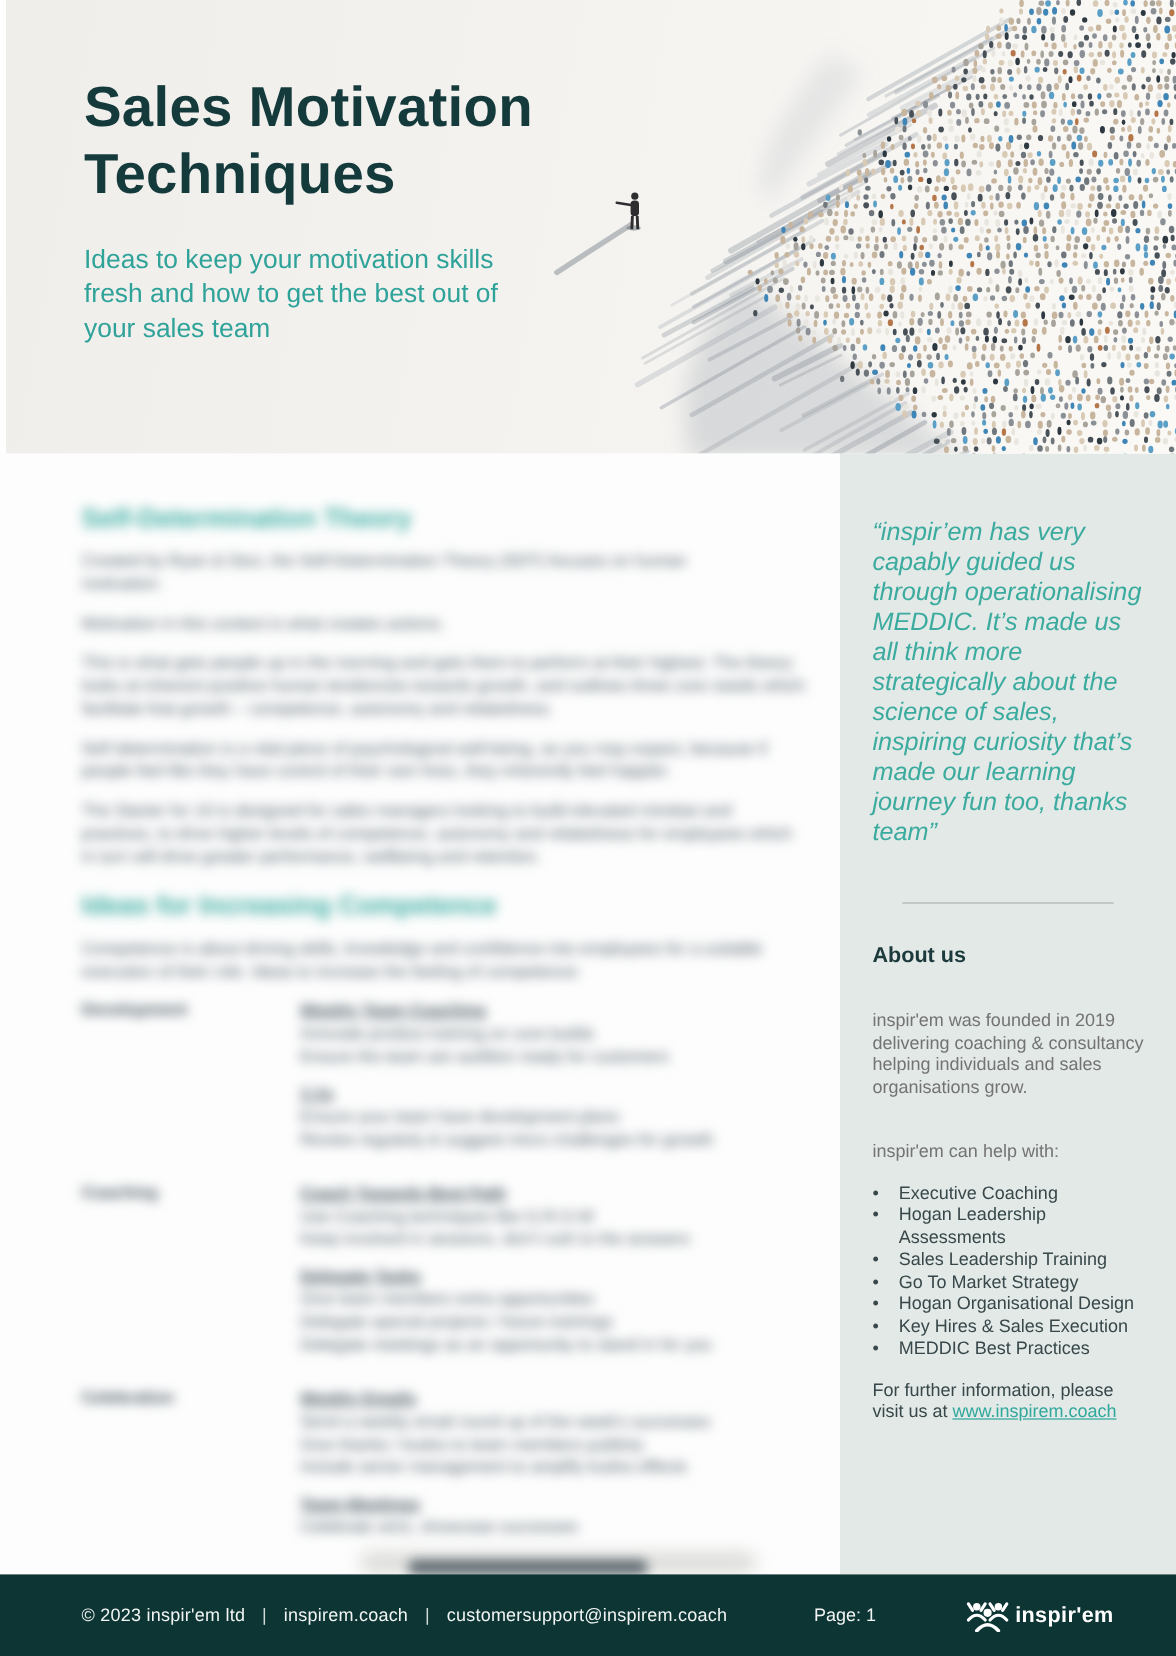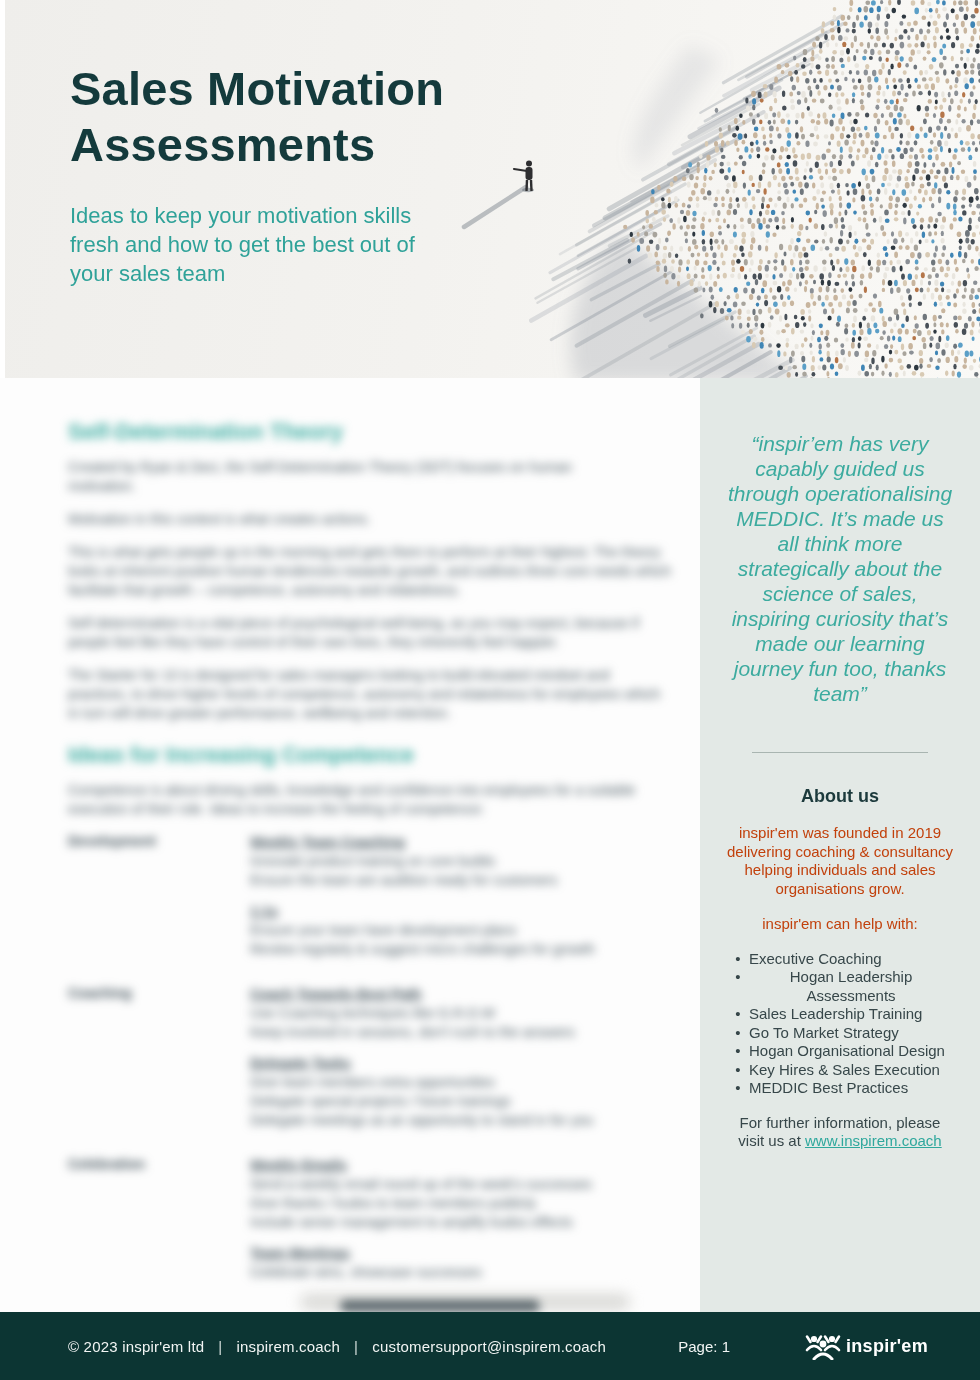--- a/index.html
+++ b/index.html
@@ -28,26 +28,26 @@
   .tlabel{width:182px;flex:0 0 182px;font-size:14px;font-weight:700;color:#44545d;}
   .tblocks{flex:1;}
   .tblock{margin-bottom:12px;}
   .bhead{font-size:14px;line-height:19px;font-weight:700;color:#44545d;text-decoration:underline;}
   .bline{font-size:14px;line-height:19px;color:#4d5d66;}
   .smudge{position:absolute;border-radius:8px;}
   .smudge.light{left:300px;top:916px;width:330px;height:16px;background:#d9d9d6;filter:blur(7px);}
   .smudge.dark{left:340px;top:922px;width:200px;height:12px;background:#45535a;opacity:.85;filter:blur(5px);}
 
   
-  aside{width:280px;box-sizing:border-box;background:#e3e9e6;padding:28px 27px 0 27px;text-align:center;}
+  aside{width:280px;box-sizing:border-box;background:#e3e9e6;padding:28px 27px 0 27px;}
   .quote{margin:25px 0 0;font-size:21px;line-height:25px;font-style:italic;color:#3cab9f;font-weight:500;}
   .attrib{margin-top:16px;font-size:18px;line-height:22px;color:#2e4449;font-weight:500;}
   hr.divider{margin:46px auto 0;width:176px;border:none;border-top:1px solid #a9b5b1;}
   .about-h{margin:33px 0 2px;font-size:18px;font-weight:700;color:#1c3a3c;}
-  .about-p{margin:17px 0 0;font-size:15px;line-height:18.5px;color:#c2410c;}
+  .about-p{margin:35px 0 0;font-size:15px;line-height:18.5px;color:#737373;}
   ul.help{list-style:none;margin:16px 0 0;padding:0;}
   ul.help li{display:flex;font-size:15px;line-height:18.5px;color:#37474a;}
   ul.help .dot{width:22px;flex:0 0 22px;color:#37474a;}
   .note{margin:16px 0 0;font-size:15px;line-height:18.5px;color:#37474a;}
   .note a{color:#2fa89d;text-decoration:underline;cursor:pointer;}
 
   
   footer{position:absolute;left:0;bottom:0;width:980px;height:68px;background:#0c3533;
          display:flex;align-items:center;box-sizing:border-box;padding:0 52px 0 68px;color:#f2f5f4;}
   .foot-left{display:flex;align-items:flex-end;font-size:15px;font-weight:500;letter-spacing:.2px;}
@@ -1751,21 +1751,21 @@
         <ellipse cx="658.875380932829" cy="187.3774669971317" rx="1.8" ry="2.6" fill="#c8b59e"></ellipse>
         <line x1="526" y1="187" x2="464" y2="227" stroke="rgba(115,125,134,0.45)" stroke-width="4.5" stroke-linecap="round"></line>
         <ellipse cx="528" cy="190" rx="6" ry="2.2" fill="rgba(100,110,118,0.5)"></ellipse>
         <circle cx="529" cy="163.5" r="3" fill="#2e2e30"></circle>
         <rect x="525.5" y="167" width="7" height="13" rx="3" fill="#2e2e30"></rect>
         <line x1="527" y1="171" x2="514" y2="169" stroke="#2e2e30" stroke-width="2.2" stroke-linecap="round"></line>
         <line x1="527" y1="180" x2="526.5" y2="191" stroke="#2e2e30" stroke-width="2.4"></line>
         <line x1="531" y1="180" x2="531.5" y2="191" stroke="#2e2e30" stroke-width="2.4"></line>
       </svg>
     <div class="hero-text">
-      <h1 class="title">Sales Motivation Assessments</h1>
+      <h1 class="title">Sales Motivation Techniques</h1>
       <p class="subtitle">Ideas to keep your motivation skills fresh and how to get the best out of your sales team</p>
     </div>
   </header>
 
   <div class="main">
 
     <article>
       <div class="fuzz">
         <h2>Self-Determination Theory</h2>
         <p class="w1">Created by Ryan &amp; Deci, the Self-Determination Theory (SDT) focuses on human motivation.</p>

